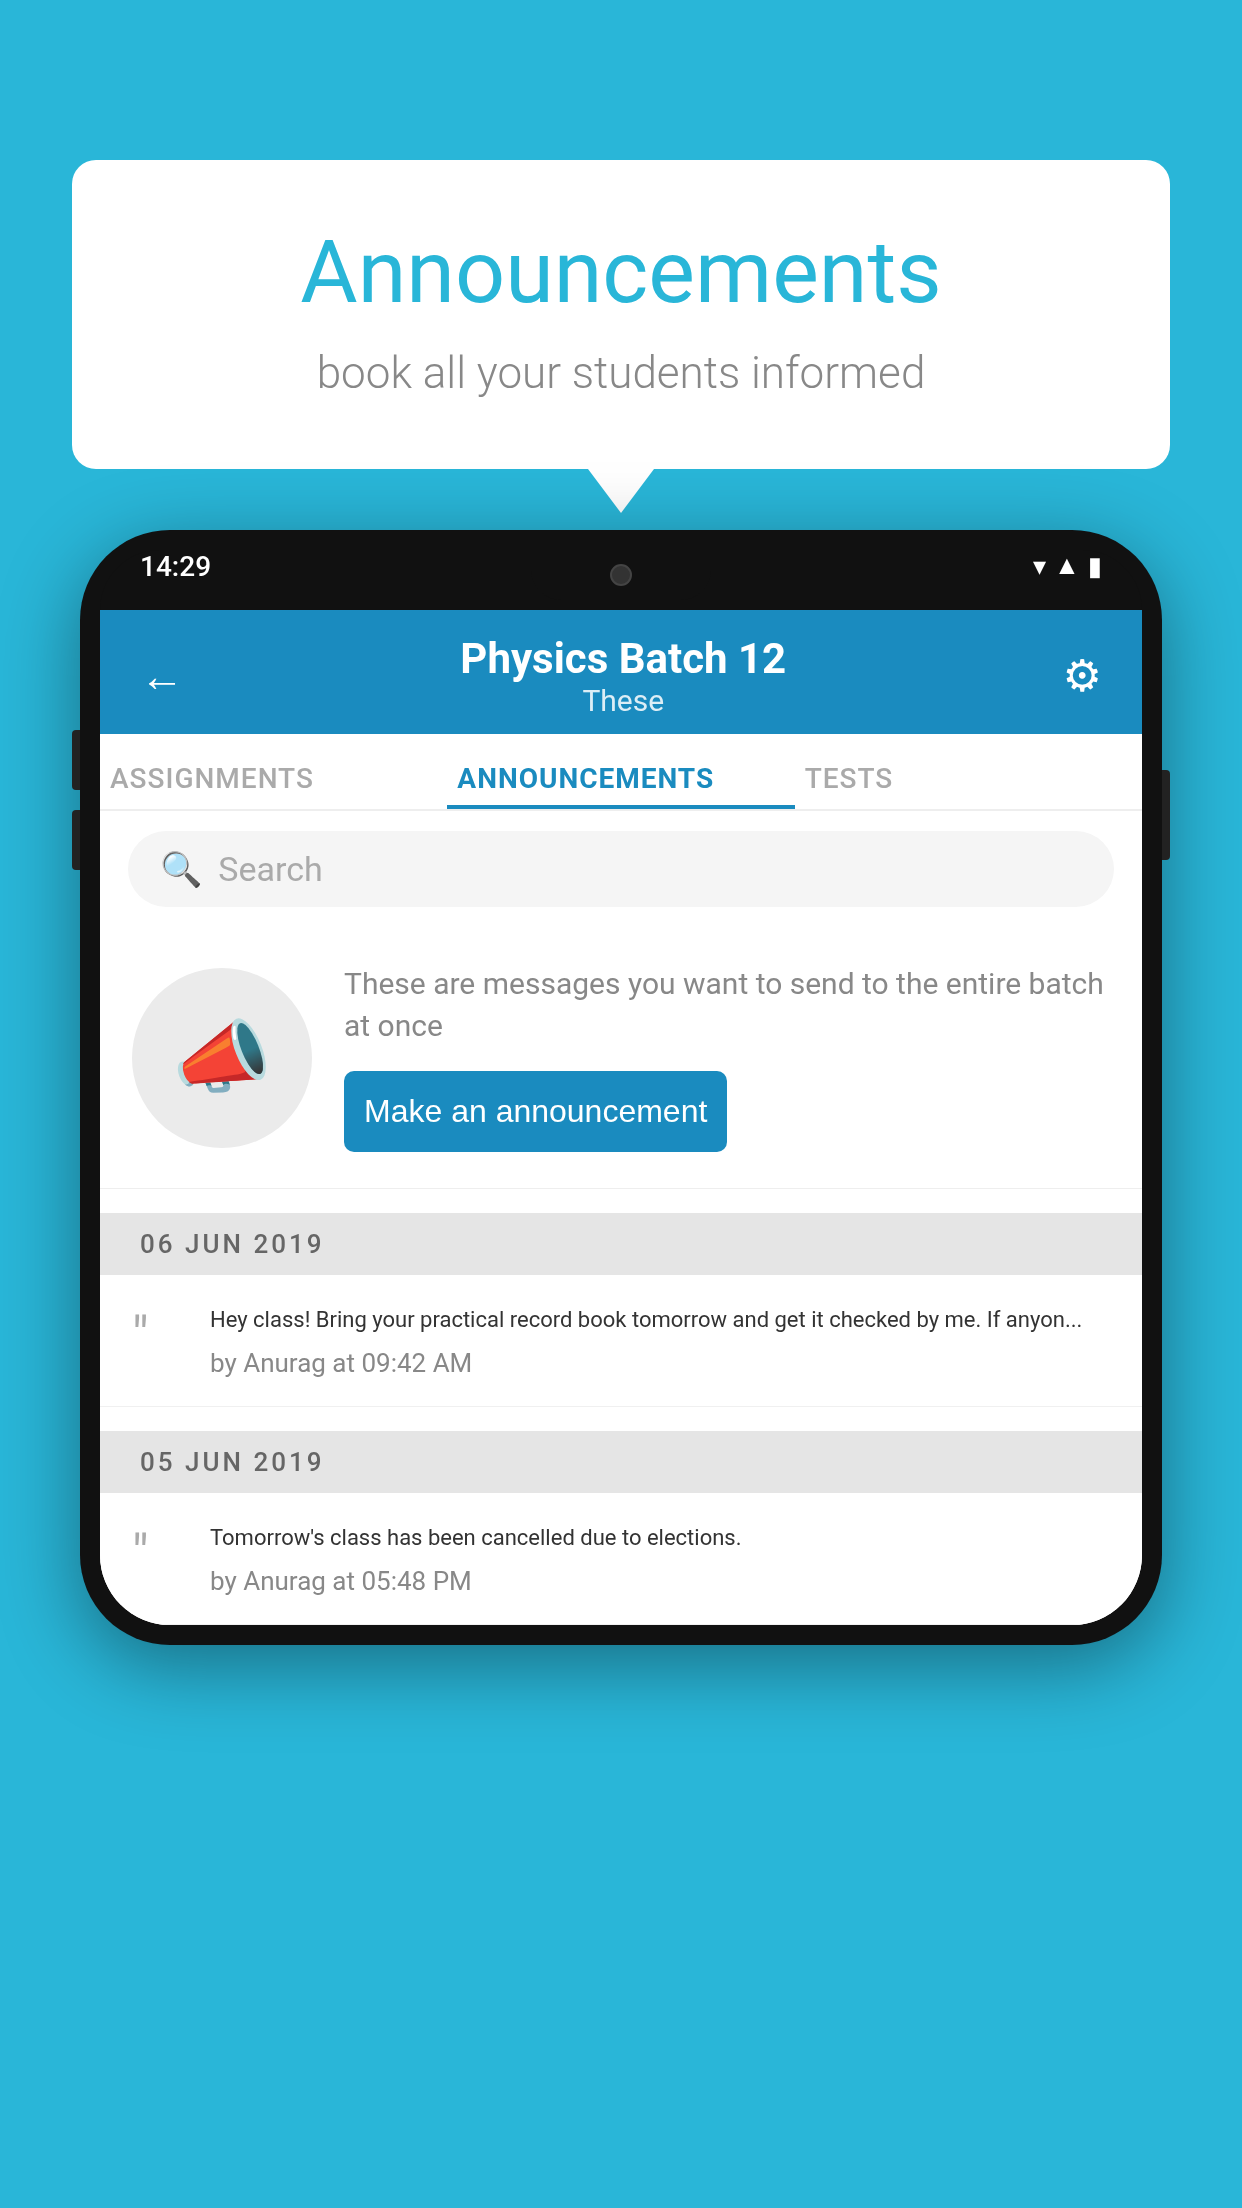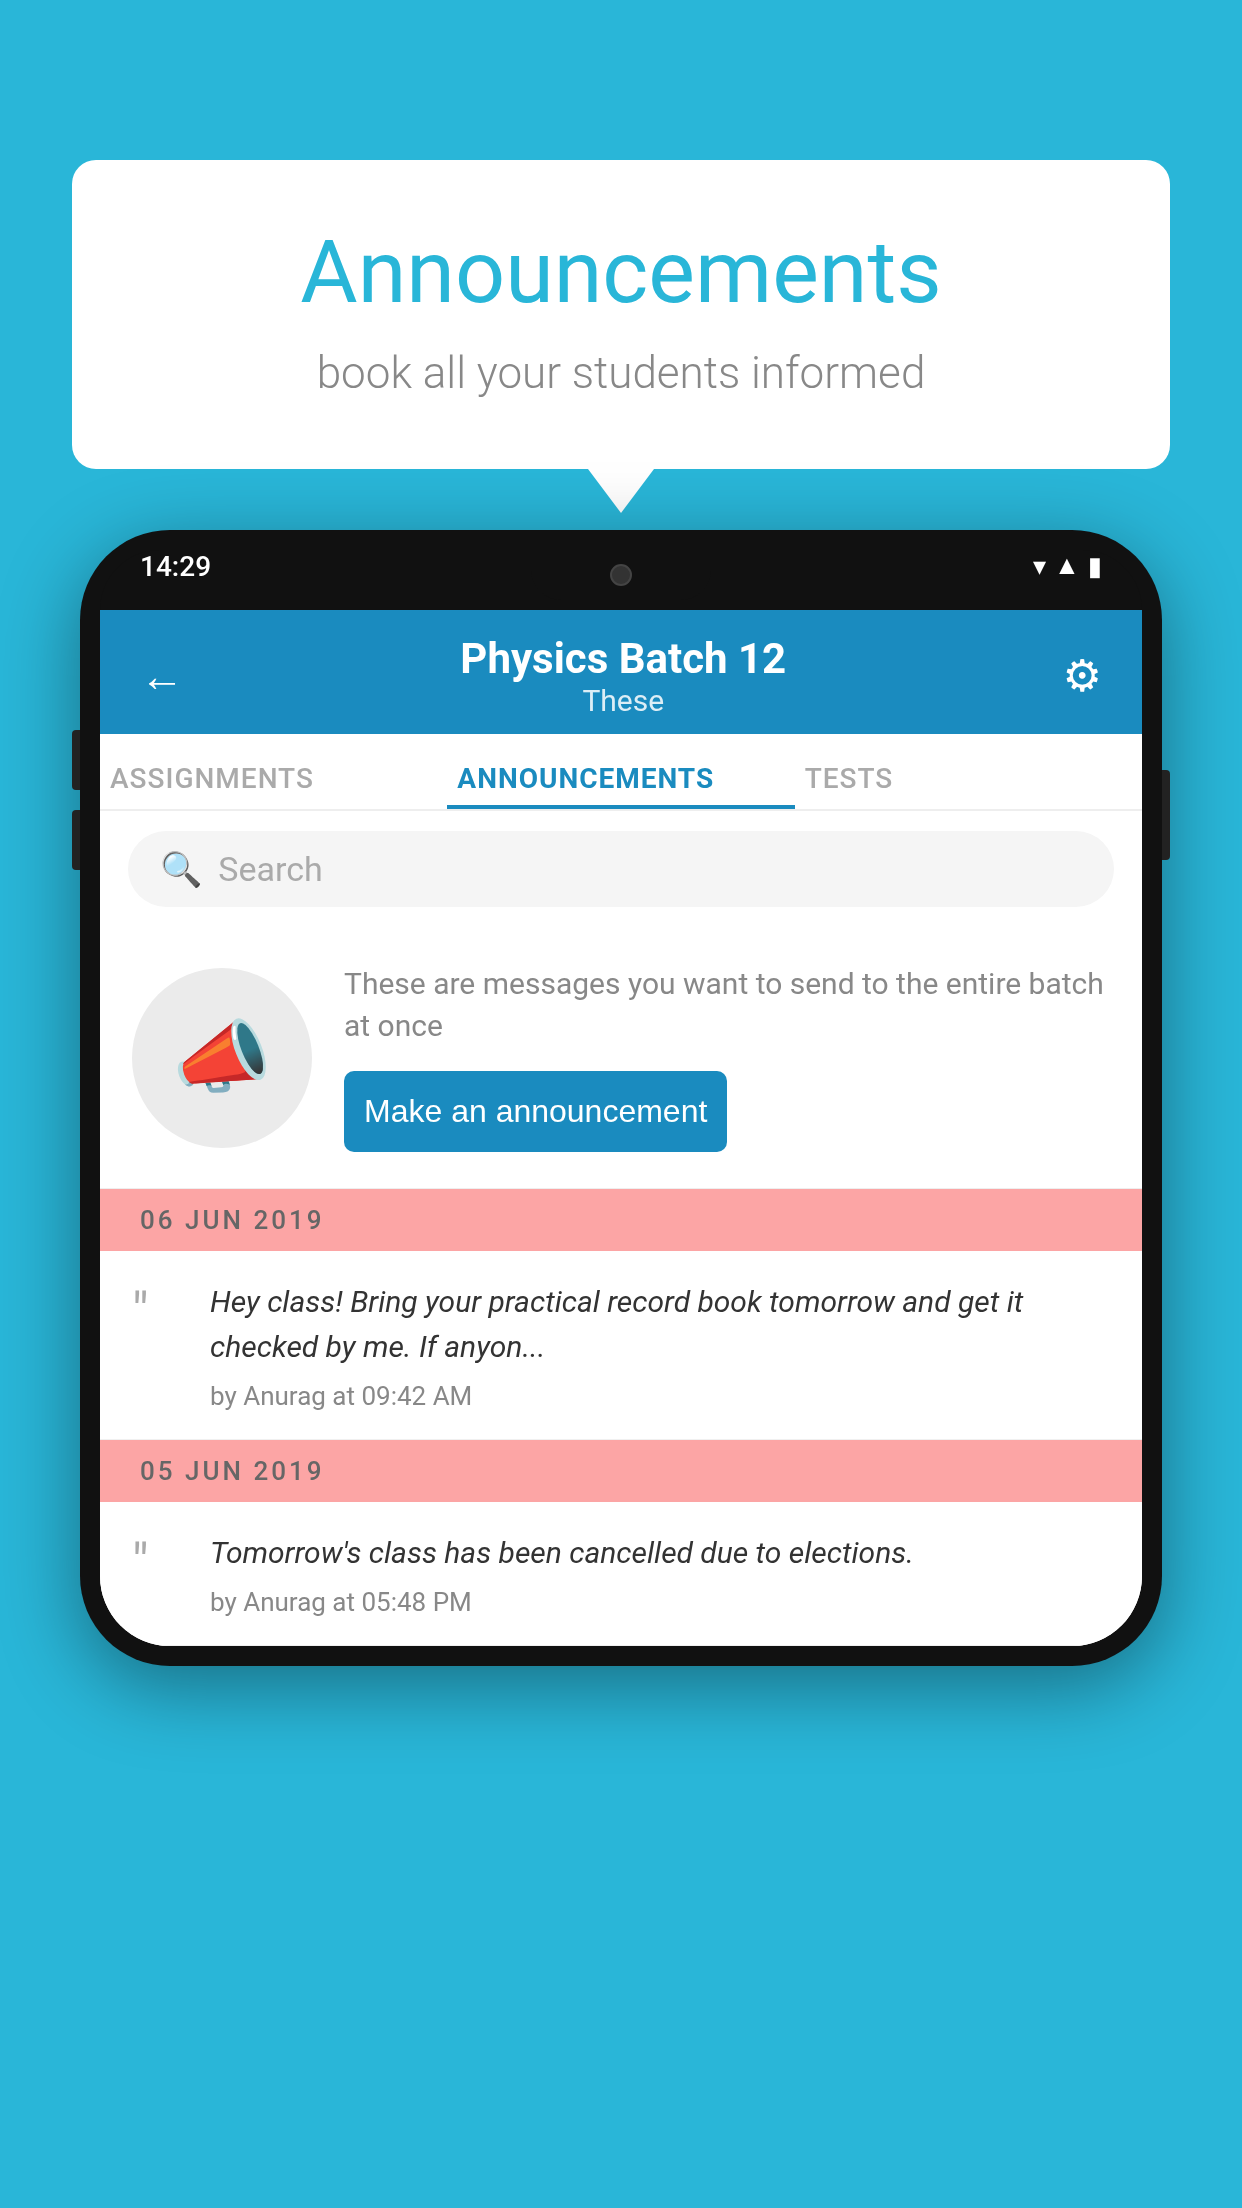--- a/index.html
+++ b/index.html
@@ -266,26 +266,27 @@
       border-radius: 10px;
       padding: 22px 20px;
       font-size: 32px;
       font-weight: 500;
       cursor: pointer;
       white-space: nowrap;
     }
 
     
     .date-separator {
-      background: #fca5a5;
+      background: #e5e5e5;
       padding: 16px 40px;
       font-size: 26px;
       color: #666;
       letter-spacing: 3px;
       font-weight: 500;
+      margin-top: 24px;
     }
 
     
     .announcement-item {
       background: white;
       padding: 28px 32px;
       display: flex;
       align-items: flex-start;
       gap: 28px;
       border-bottom: 1px solid #f0f0f0;
@@ -297,23 +298,22 @@
       line-height: 1;
       margin-top: 8px;
       min-width: 50px;
     }
 
     .announcement-content {
       flex: 1;
     }
 
     .announcement-text {
-      font-size: 30px;
+      font-size: 22px;
       color: #333;
-      font-style: italic;
       line-height: 1.5;
       margin-bottom: 12px;
     }
 
     .announcement-meta {
       font-size: 26px;
       color: #888;
     }
 
     .phone-side-button-left {

